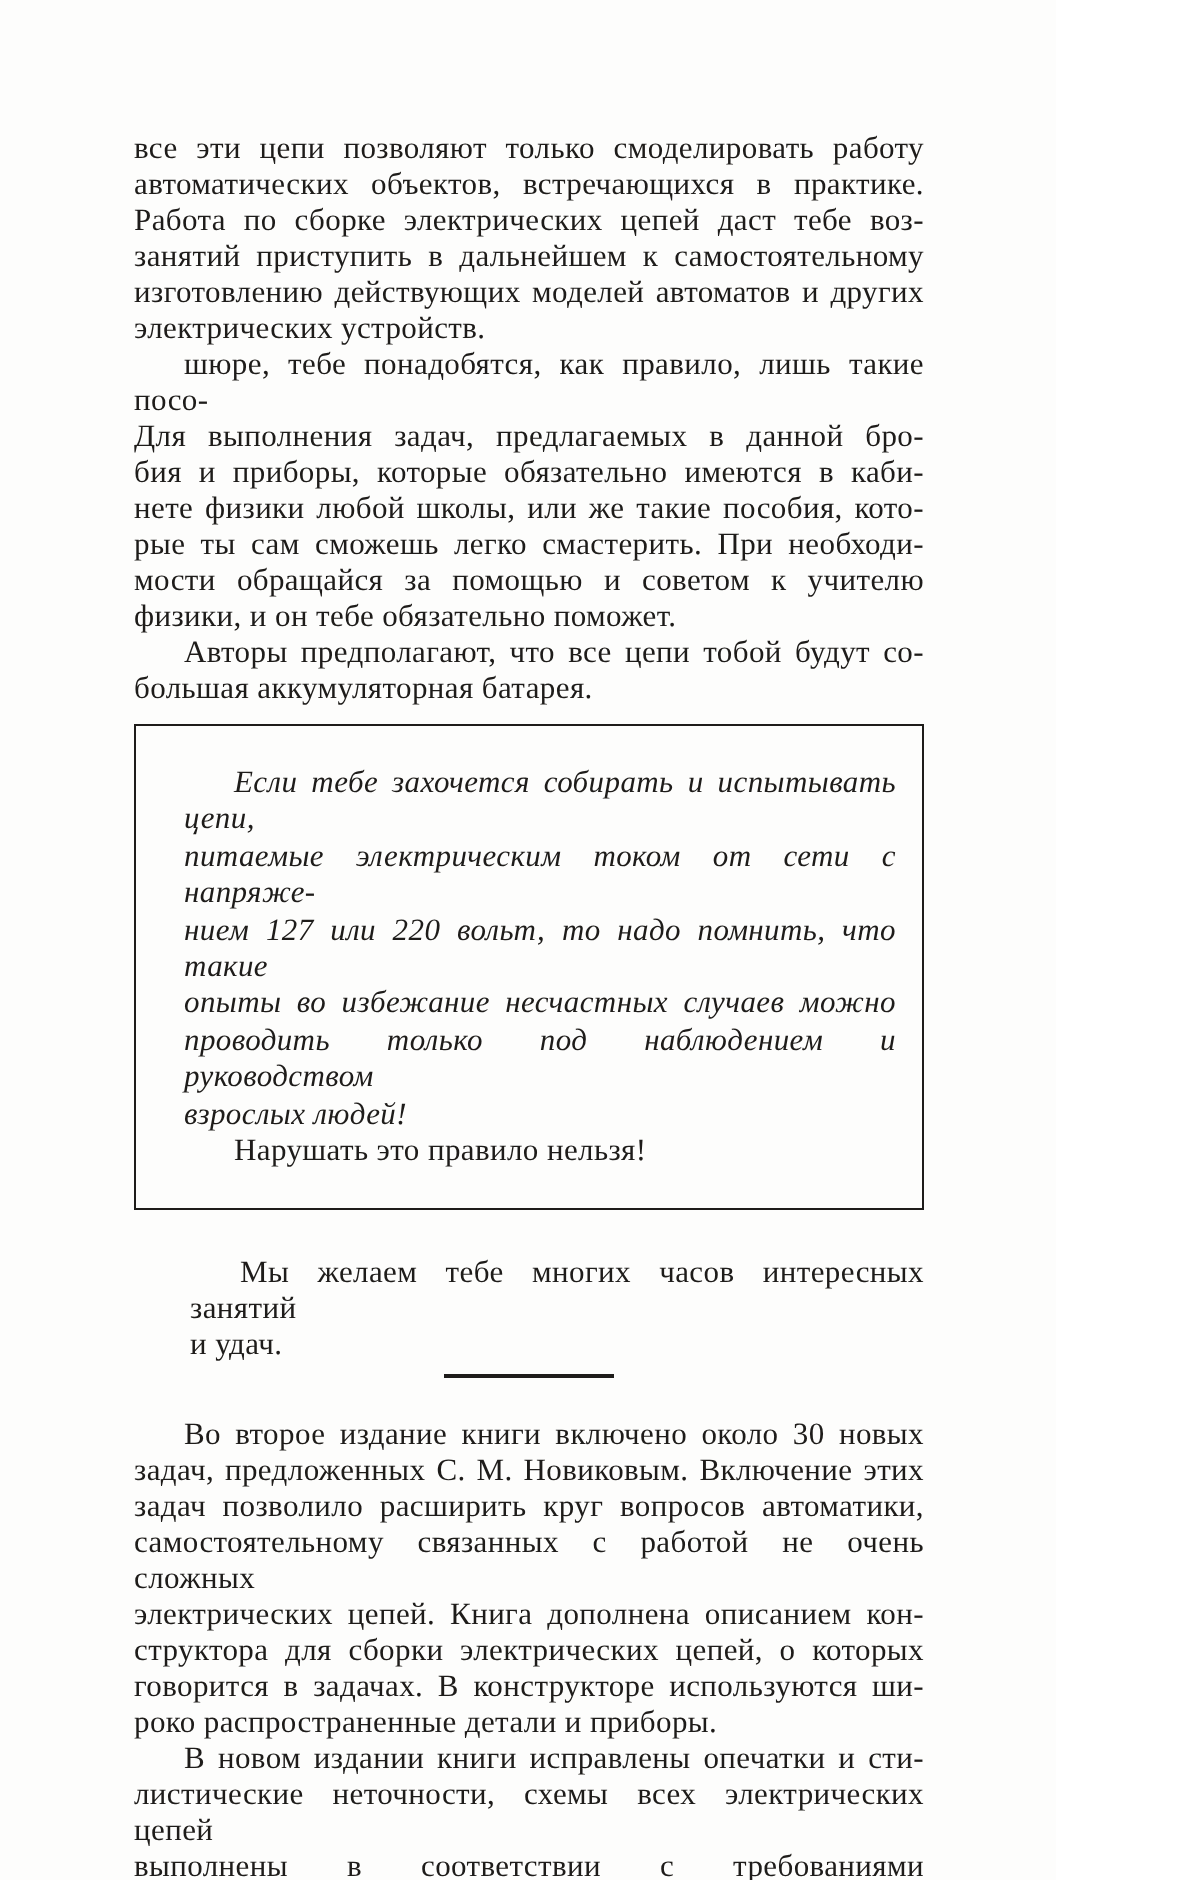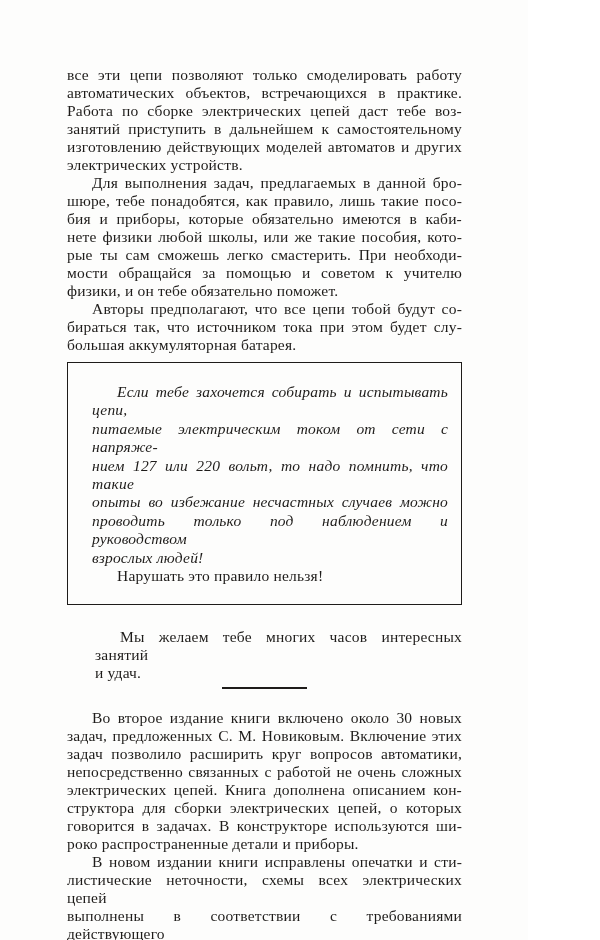--- a/index.html
+++ b/index.html
@@ -70,32 +70,31 @@
     <div class="para">
         <div class="line">все эти цепи позволяют только смоделировать работу</div>
         <div class="line">автоматических объектов, встречающихся в практике.</div>
         <div class="line">Работа по сборке электрических цепей даст тебе воз-</div>
         <div class="line">занятий приступить в дальнейшем к самостоятельному</div>
         <div class="line">изготовлению действующих моделей автоматов и других</div>
         <div class="line">электрических устройств.</div>
       </div>
 
     <div class="para indent">
+        <div class="line">шюре, тебе понадобятся, как правило, лишь такие посо-</div>
         <div class="line">Для выполнения задач, предлагаемых в данной бро-</div>
-        <div class="line">шюре, тебе понадобятся, как правило, лишь такие посо-</div>
         <div class="line">бия и приборы, которые обязательно имеются в каби-</div>
         <div class="line">нете физики любой школы, или же такие пособия, кото-</div>
         <div class="line">рые ты сам сможешь легко смастерить. При необходи-</div>
         <div class="line">мости обращайся за помощью и советом к учителю</div>
         <div class="line">физики, и он тебе обязательно поможет.</div>
       </div>
 
     <div class="para indent">
         <div class="line">Авторы предполагают, что все цепи тобой будут со-</div>
-        <div class="line">бираться так, что источником тока при этом будет слу-</div>
         <div class="line">большая аккумуляторная батарея.</div>
       </div>
 
     <div class="warning-box">
       <div class="para indent italic">
           <div class="line">Если тебе захочется собирать и испытывать цепи,</div>
           <div class="line">питаемые электрическим током от сети с напряже-</div>
           <div class="line">нием 127 или 220 вольт, то надо помнить, что такие</div>
           <div class="line">опыты во избежание несчастных случаев можно</div>
           <div class="line">проводить только под наблюдением и руководством</div>
@@ -110,21 +109,21 @@
         <div class="line">Мы желаем тебе многих часов интересных занятий</div>
         <div class="line">и удач.</div>
       </div>
 
     <div class="divider"></div>
 
     <div class="para indent after-divider">
         <div class="line">Во второе издание книги включено около 30 новых</div>
         <div class="line">задач, предложенных С. М. Новиковым. Включение этих</div>
         <div class="line">задач позволило расширить круг вопросов автоматики,</div>
-        <div class="line">непосредственно связанных с работой не очень сложных</div>
+        <div class="line">самостоятельному связанных с работой не очень сложных</div>
         <div class="line">электрических цепей. Книга дополнена описанием кон-</div>
         <div class="line">структора для сборки электрических цепей, о которых</div>
         <div class="line">говорится в задачах. В конструкторе используются ши-</div>
         <div class="line">роко распространенные детали и приборы.</div>
       </div>
 
     <div class="para indent">
         <div class="line">В новом издании книги исправлены опечатки и сти-</div>
         <div class="line">листические неточности, схемы всех электрических цепей</div>
         <div class="line">выполнены в соответствии с требованиями действующего</div>

